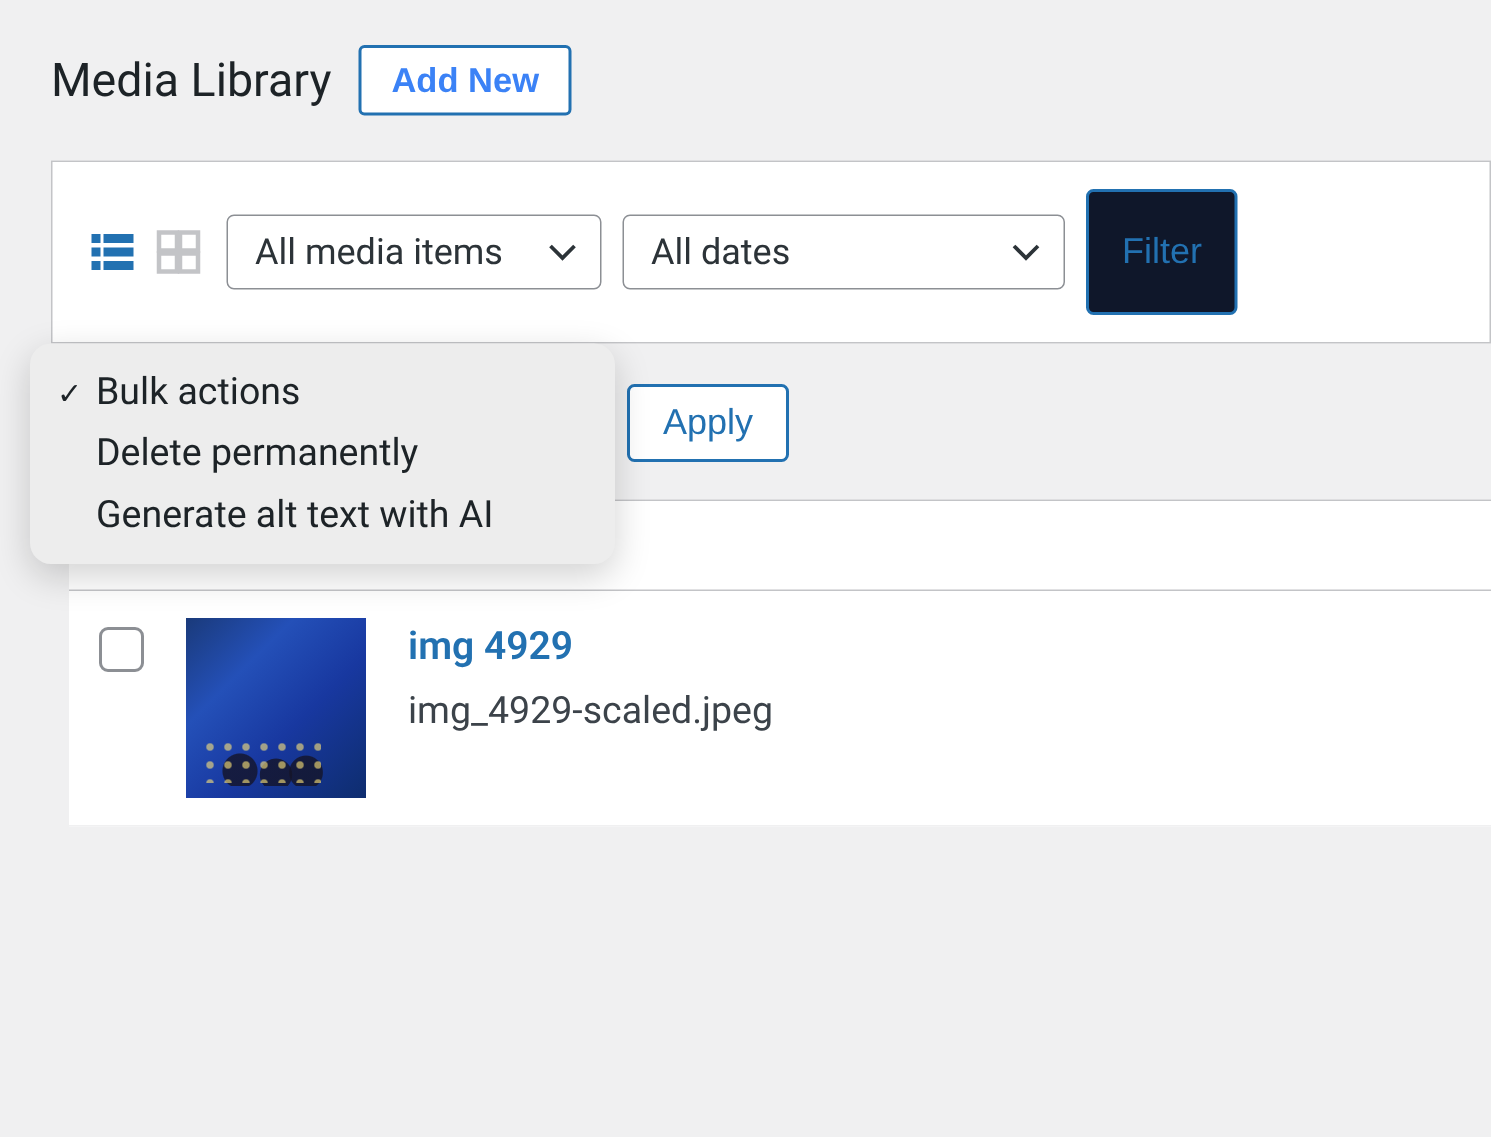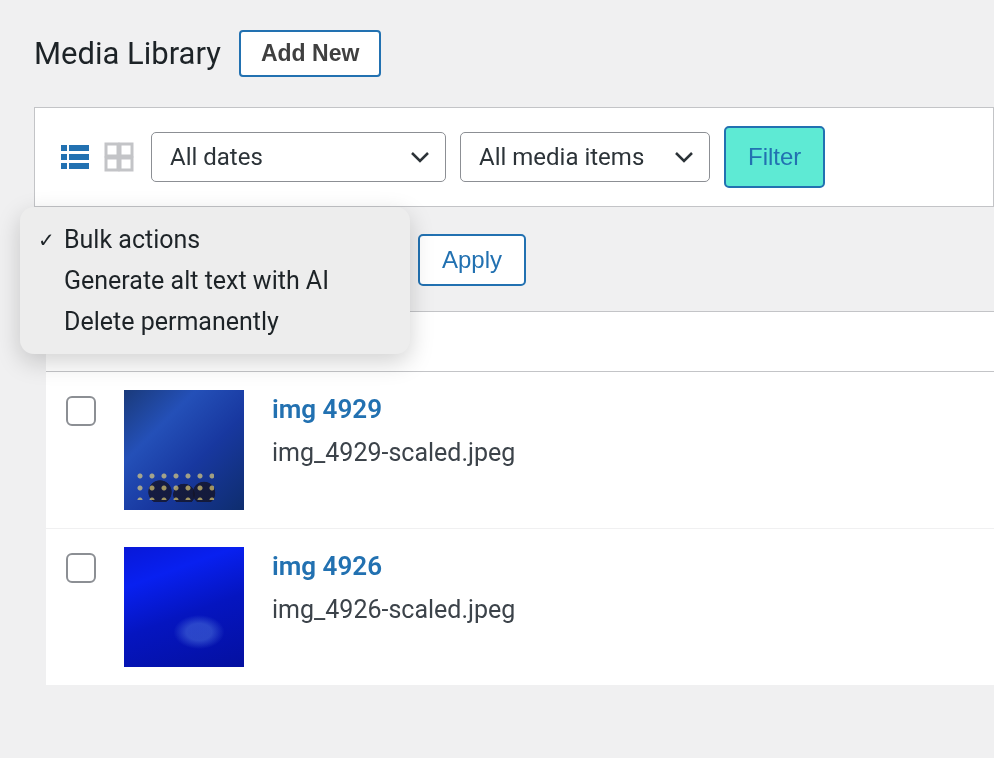--- a/index.html
+++ b/index.html
@@ -22,21 +22,21 @@
       gap: 18px;
     }
     .page-title {
       font-size: 31px;
       font-weight: 400;
       color: #1d2327;
     }
     .add-new-btn {
       border: 2px solid #2271b1;
       background: #fff;
-      color: #404040;
+      color: #3b82f6;
       font-size: 23px;
       font-weight: 600;
       padding: 8px 20px;
       border-radius: 4px;
       cursor: pointer;
     }
     .filter-panel {
       background: #fff;
       border: 1px solid #c3c4c7;
       margin-left: 34px;
@@ -78,25 +78,25 @@
       right: 16px;
       top: 50%;
       transform: translateY(-50%);
       pointer-events: none;
     }
     .select-dates {
       min-width: 295px;
     }
     .filter-btn {
       border: 2px solid #2271b1;
-      background: #5eead4;
+      background: #0f172a;
       color: #2271b1;
       font-size: 24px;
       font-weight: 400;
-      padding: 15px 22px;
+      padding: 26px 22px;
       border-radius: 5px;
       cursor: pointer;
     }
     .bulk-row {
       margin-left: 34px;
       padding: 26px 0 24px 0;
       display: flex;
       align-items: center;
       gap: 14px;
       position: relative;
@@ -250,69 +250,61 @@
       <svg width="32" height="32" viewBox="0 0 32 32">
         <rect x="3" y="3" width="12" height="12" fill="none" stroke="#c3c4c7" stroke-width="3"></rect>
         <rect x="17" y="3" width="12" height="12" fill="none" stroke="#c3c4c7" stroke-width="3"></rect>
         <rect x="3" y="17" width="12" height="12" fill="none" stroke="#c3c4c7" stroke-width="3"></rect>
         <rect x="17" y="17" width="12" height="12" fill="none" stroke="#c3c4c7" stroke-width="3"></rect>
       </svg>
     </div>
   </div>
 
   <div class="select-wrap">
+    <div class="select-control">All media items</div>
+    <svg class="chevron" width="20" height="12" viewBox="0 0 20 12">
+      <path d="M2 2 L10 10 L18 2" stroke="#2c3338" stroke-width="2.5" fill="none"></path>
+    </svg>
+  </div>
+
+  <div class="select-wrap">
     <div class="select-control select-dates">All dates</div>
     <svg class="chevron" width="20" height="12" viewBox="0 0 20 12">
       <path d="M2 2 L10 10 L18 2" stroke="#2c3338" stroke-width="2.5" fill="none"></path>
     </svg>
   </div>
 
-  <div class="select-wrap">
-    <div class="select-control">All media items</div>
-    <svg class="chevron" width="20" height="12" viewBox="0 0 20 12">
-      <path d="M2 2 L10 10 L18 2" stroke="#2c3338" stroke-width="2.5" fill="none"></path>
-    </svg>
-  </div>
-
   <button class="filter-btn">Filter</button>
 </div>
 
 <div class="bulk-row">
   <div class="bulk-select-border"></div>
   <button class="apply-btn">Apply</button>
 
   <div class="dropdown-menu">
     <div class="dropdown-item">
       <span class="dropdown-check">✓</span>
       <span>Bulk actions</span>
     </div>
     <div class="dropdown-item">
       <span class="dropdown-check"></span>
-      <span>Generate alt text with AI</span>
+      <span>Delete permanently</span>
     </div>
     <div class="dropdown-item">
       <span class="dropdown-check"></span>
-      <span>Delete permanently</span>
+      <span>Generate alt text with AI</span>
     </div>
   </div>
 </div>
 
 <div class="table-area">
   <div class="table-header-row"></div>
 
   <div class="media-row">
     <div class="row-checkbox"></div>
     <div class="thumb thumb-1"></div>
     <div class="media-meta">
       <div class="media-title">img 4929</div>
       <div class="media-filename">img_4929-scaled.jpeg</div>
     </div>
   </div>
 
-  <div class="media-row">
-    <div class="row-checkbox"></div>
-    <div class="thumb thumb-2"></div>
-    <div class="media-meta">
-      <div class="media-title">img 4926</div>
-      <div class="media-filename">img_4926-scaled.jpeg</div>
-    </div>
-  </div>
 </div>
 
 </body></html>

